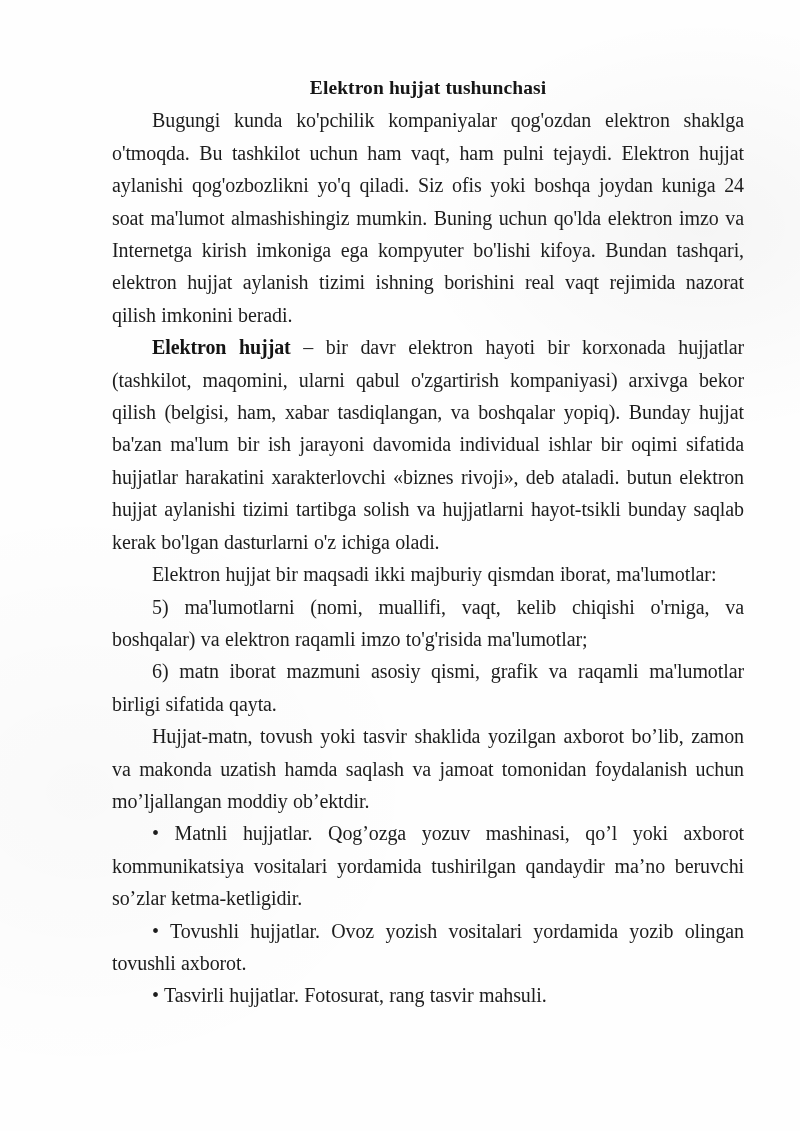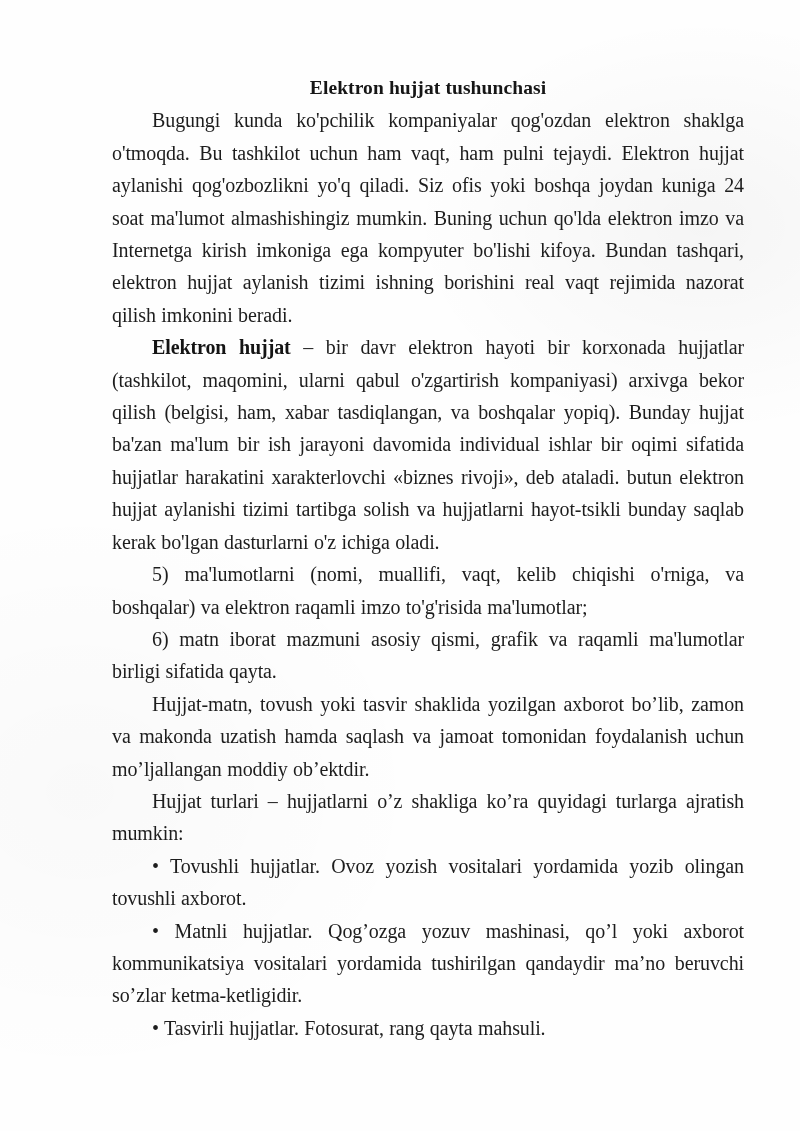--- a/index.html
+++ b/index.html
@@ -53,22 +53,22 @@
 </style>
 </head>
 <body>
 
 <div class="page">
   <div class="content">
     <h1 class="doc-title">Elektron hujjat tushunchasi</h1>
     <div id="paragraphs">
         <p class="para">Bugungi kunda ko'pchilik kompaniyalar qog'ozdan elektron shaklga o'tmoqda. Bu tashkilot uchun ham vaqt, ham pulni tejaydi. Elektron hujjat aylanishi qog'ozbozlikni yo'q qiladi. Siz ofis yoki boshqa joydan kuniga 24 soat ma'lumot almashishingiz mumkin. Buning uchun qo'lda elektron imzo va Internetga kirish imkoniga ega kompyuter bo'lishi kifoya. Bundan tashqari, elektron hujjat aylanish tizimi ishning borishini real vaqt rejimida nazorat qilish imkonini beradi.</p>
         <p class="para"><b>Elektron hujjat</b> – bir davr elektron hayoti bir korxonada hujjatlar (tashkilot, maqomini, ularni qabul o'zgartirish kompaniyasi) arxivga bekor qilish (belgisi, ham, xabar tasdiqlangan, va boshqalar yopiq). Bunday hujjat ba'zan ma'lum bir ish jarayoni davomida individual ishlar bir oqimi sifatida hujjatlar harakatini xarakterlovchi «biznes rivoji», deb ataladi. butun elektron hujjat aylanishi tizimi tartibga solish va hujjatlarni hayot-tsikli bunday saqlab kerak bo'lgan dasturlarni o'z ichiga oladi.</p>
+        <p class="para">Elektron hujjat bir maqsadi ikki majburiy qismdan iborat, ma'lumotlar:</p>
         <p class="para">5) ma'lumotlarni (nomi, muallifi, vaqt, kelib chiqishi o'rniga, va boshqalar) va elektron raqamli imzo to'g'risida ma'lumotlar;</p>
         <p class="para">6) matn iborat mazmuni asosiy qismi, grafik va raqamli ma'lumotlar birligi sifatida qayta.</p>
         <p class="para">Hujjat-matn, tovush yoki tasvir shaklida yozilgan axborot bo’lib, zamon va makonda uzatish hamda saqlash va jamoat tomonidan foydalanish uchun mo’ljallangan moddiy ob’ektdir.</p>
-        <p class="para">Hujjat turlari – hujjatlarni o’z shakliga ko’ra quyidagi turlarga ajratish mumkin:</p>
+        <p class="para">• Matnli hujjatlar. Qog’ozga yozuv mashinasi, qo’l yoki axborot kommunikatsiya vositalari yordamida tushirilgan qandaydir ma’no beruvchi so’zlar ketma-ketligidir.</p>
         <p class="para">• Tovushli hujjatlar. Ovoz yozish vositalari yordamida yozib olingan tovushli axborot.</p>
-        <p class="para">• Matnli hujjatlar. Qog’ozga yozuv mashinasi, qo’l yoki axborot kommunikatsiya vositalari yordamida tushirilgan qandaydir ma’no beruvchi so’zlar ketma-ketligidir.</p>
-        <p class="para">• Tasvirli hujjatlar. Fotosurat, rang qayta mahsuli.</p>
+        <p class="para">• Tasvirli hujjatlar. Fotosurat, rang tasvir mahsuli.</p>
       </div>
   </div>
 </div>
 
 </body></html>

